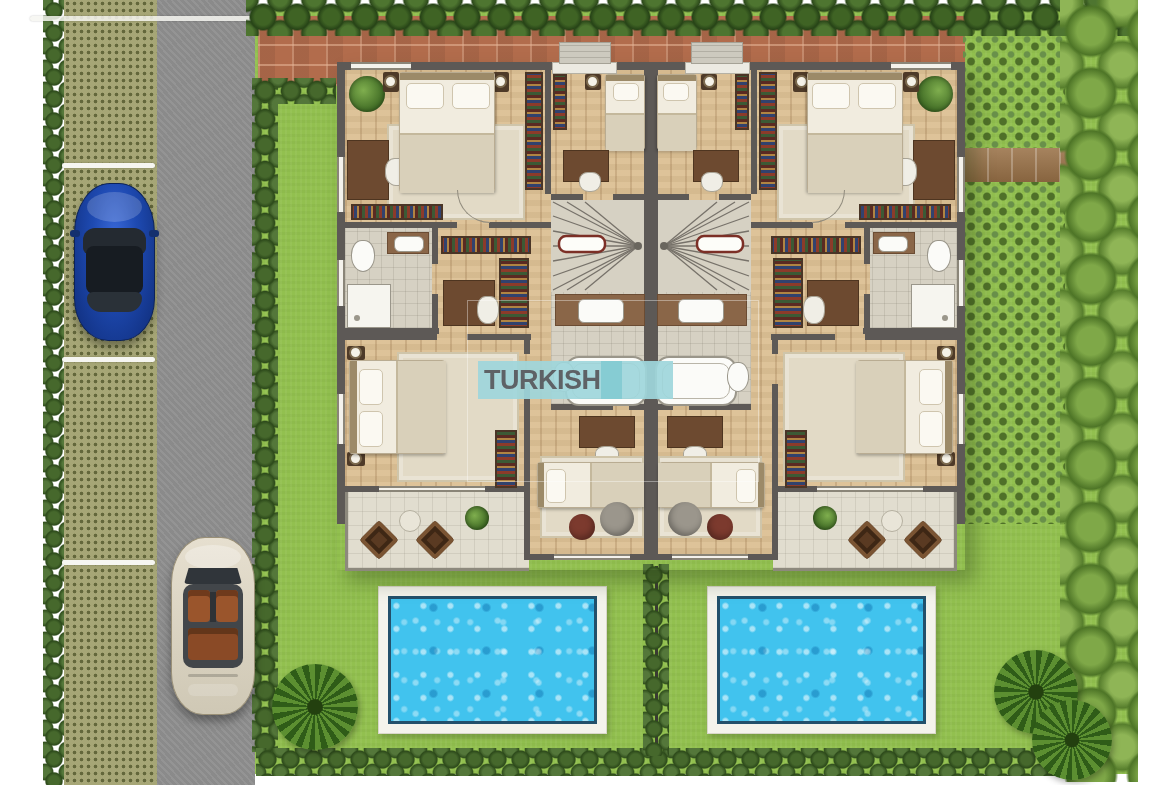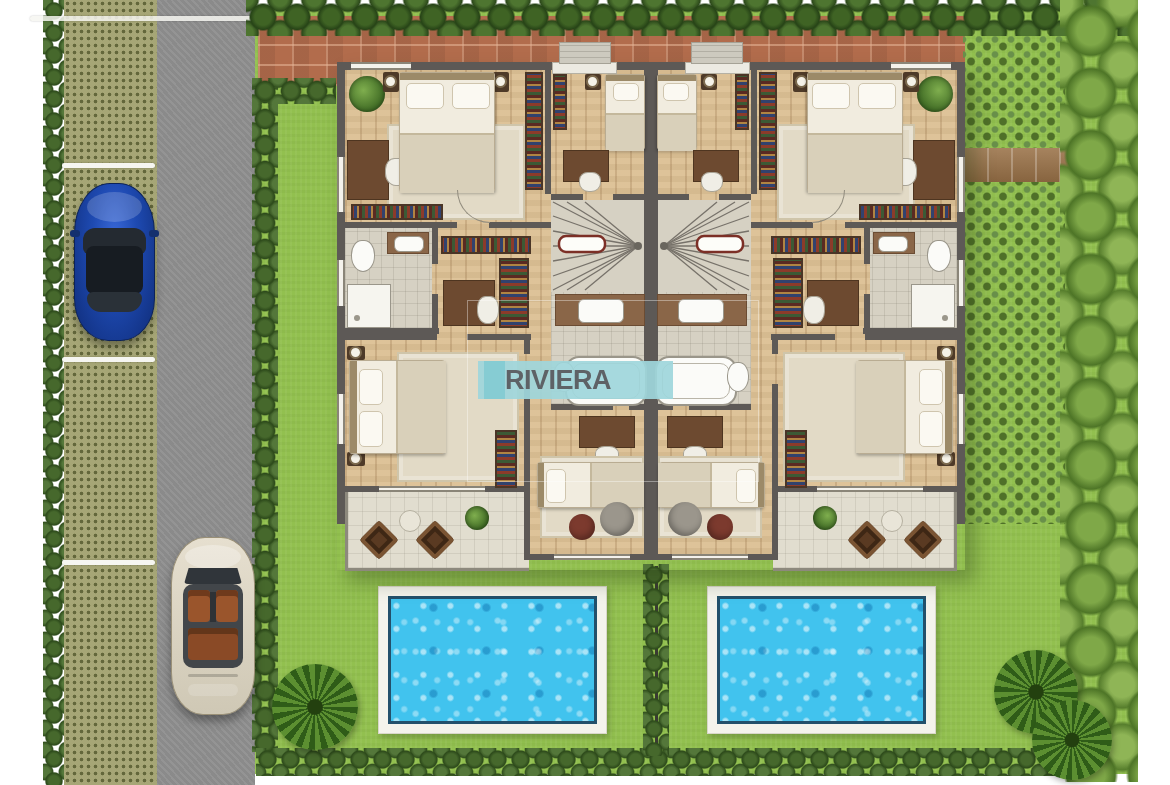--- a/index.html
+++ b/index.html
@@ -445,17 +445,17 @@
       <div class="abs" style="left:33px;top:6px;width:22px;height:32px;background:#9a552c;border-radius:4px;box-shadow:inset 0 6px 0 #6f3a1c;"></div>
       <div class="abs" style="left:5px;top:44px;width:50px;height:32px;background:#8a4a26;border-radius:4px;box-shadow:inset 0 6px 0 #63361a;"></div>
       <div class="abs" style="left:27px;top:8px;width:6px;height:30px;background:#2e3236;"></div>
     </div>
     <div class="abs" style="left:16px;top:136px;width:50px;height:3px;background:rgba(0,0,0,.18);border-radius:2px;"></div>
     <div class="abs" style="left:16px;top:146px;width:50px;height:12px;background:rgba(255,255,255,.16);border-radius:6px;"></div>
   </div>
 
   <div class="abs wm-box" style="left:467px;top:300px;width:290px;height:180px;"></div>
   <div class="abs wm-bar" style="left:478px;top:361px;width:195px;height:38px;padding:0 6px;box-sizing:border-box;">
+    <span class="wm-word">TURKISH</span>
     <span class="wm-sq"></span>
-    <span class="wm-word">RIVIERA</span>
   </div>
 
 </div>
 
 </body></html>

